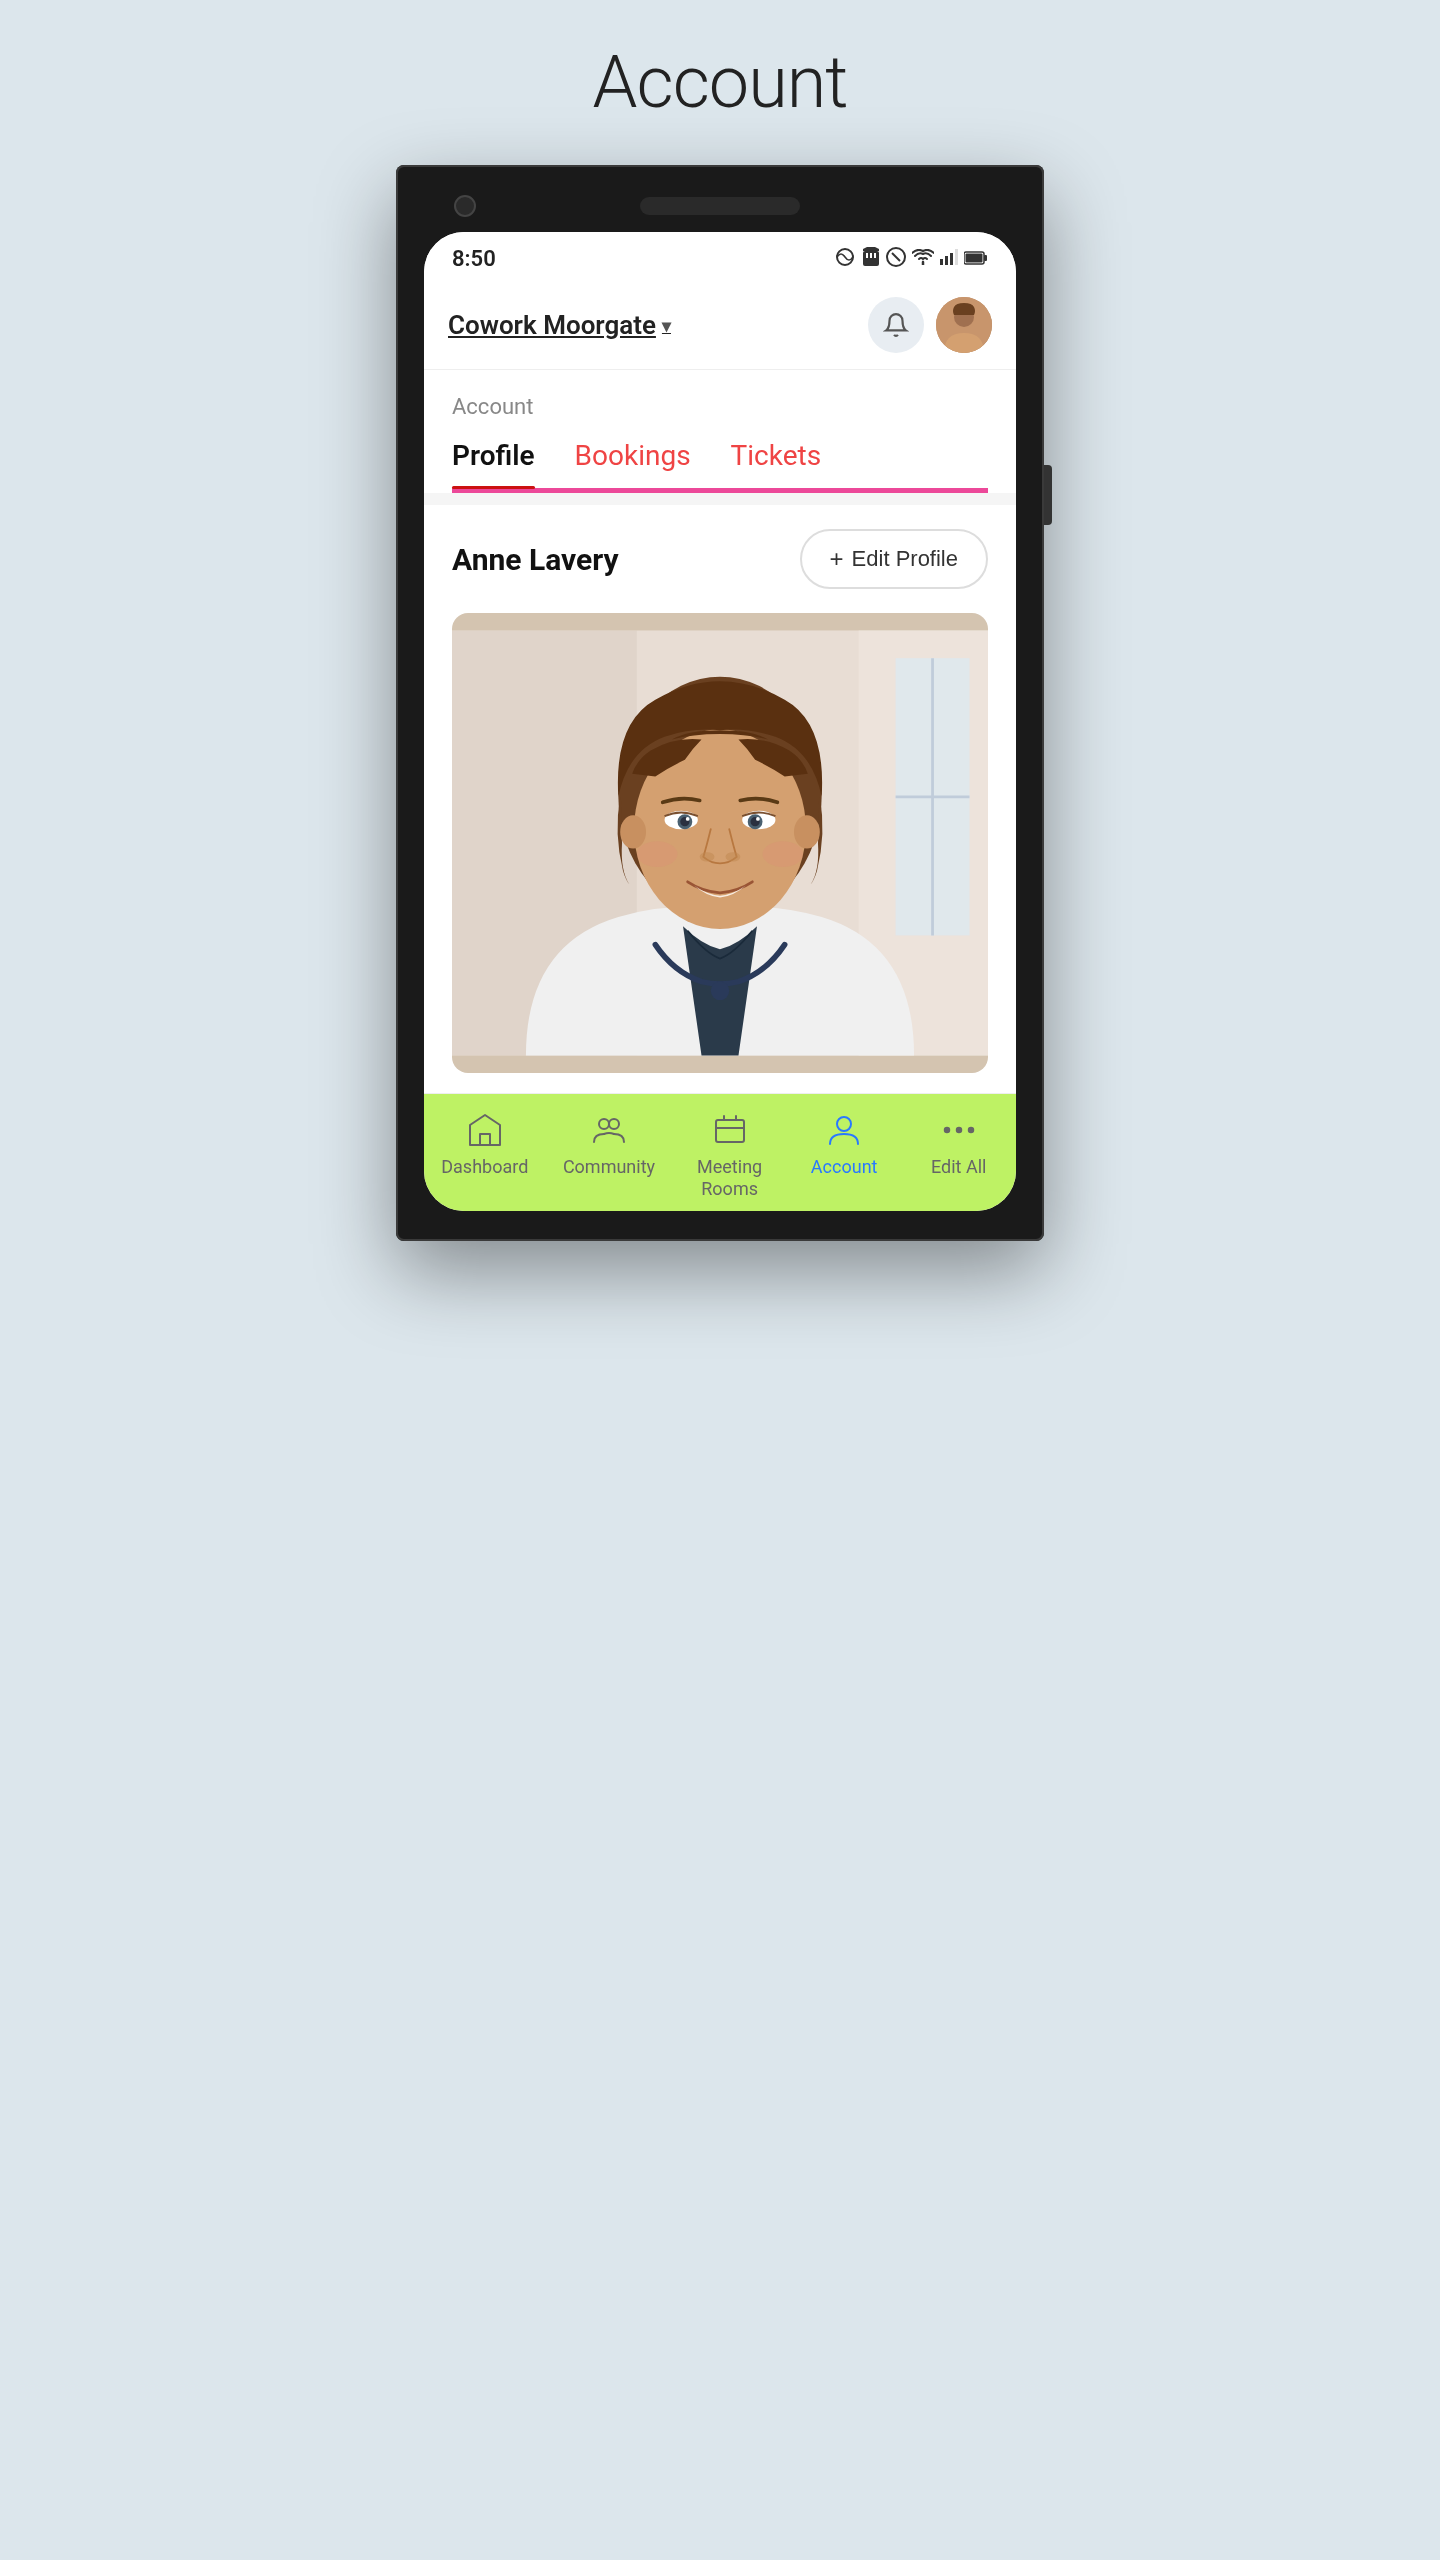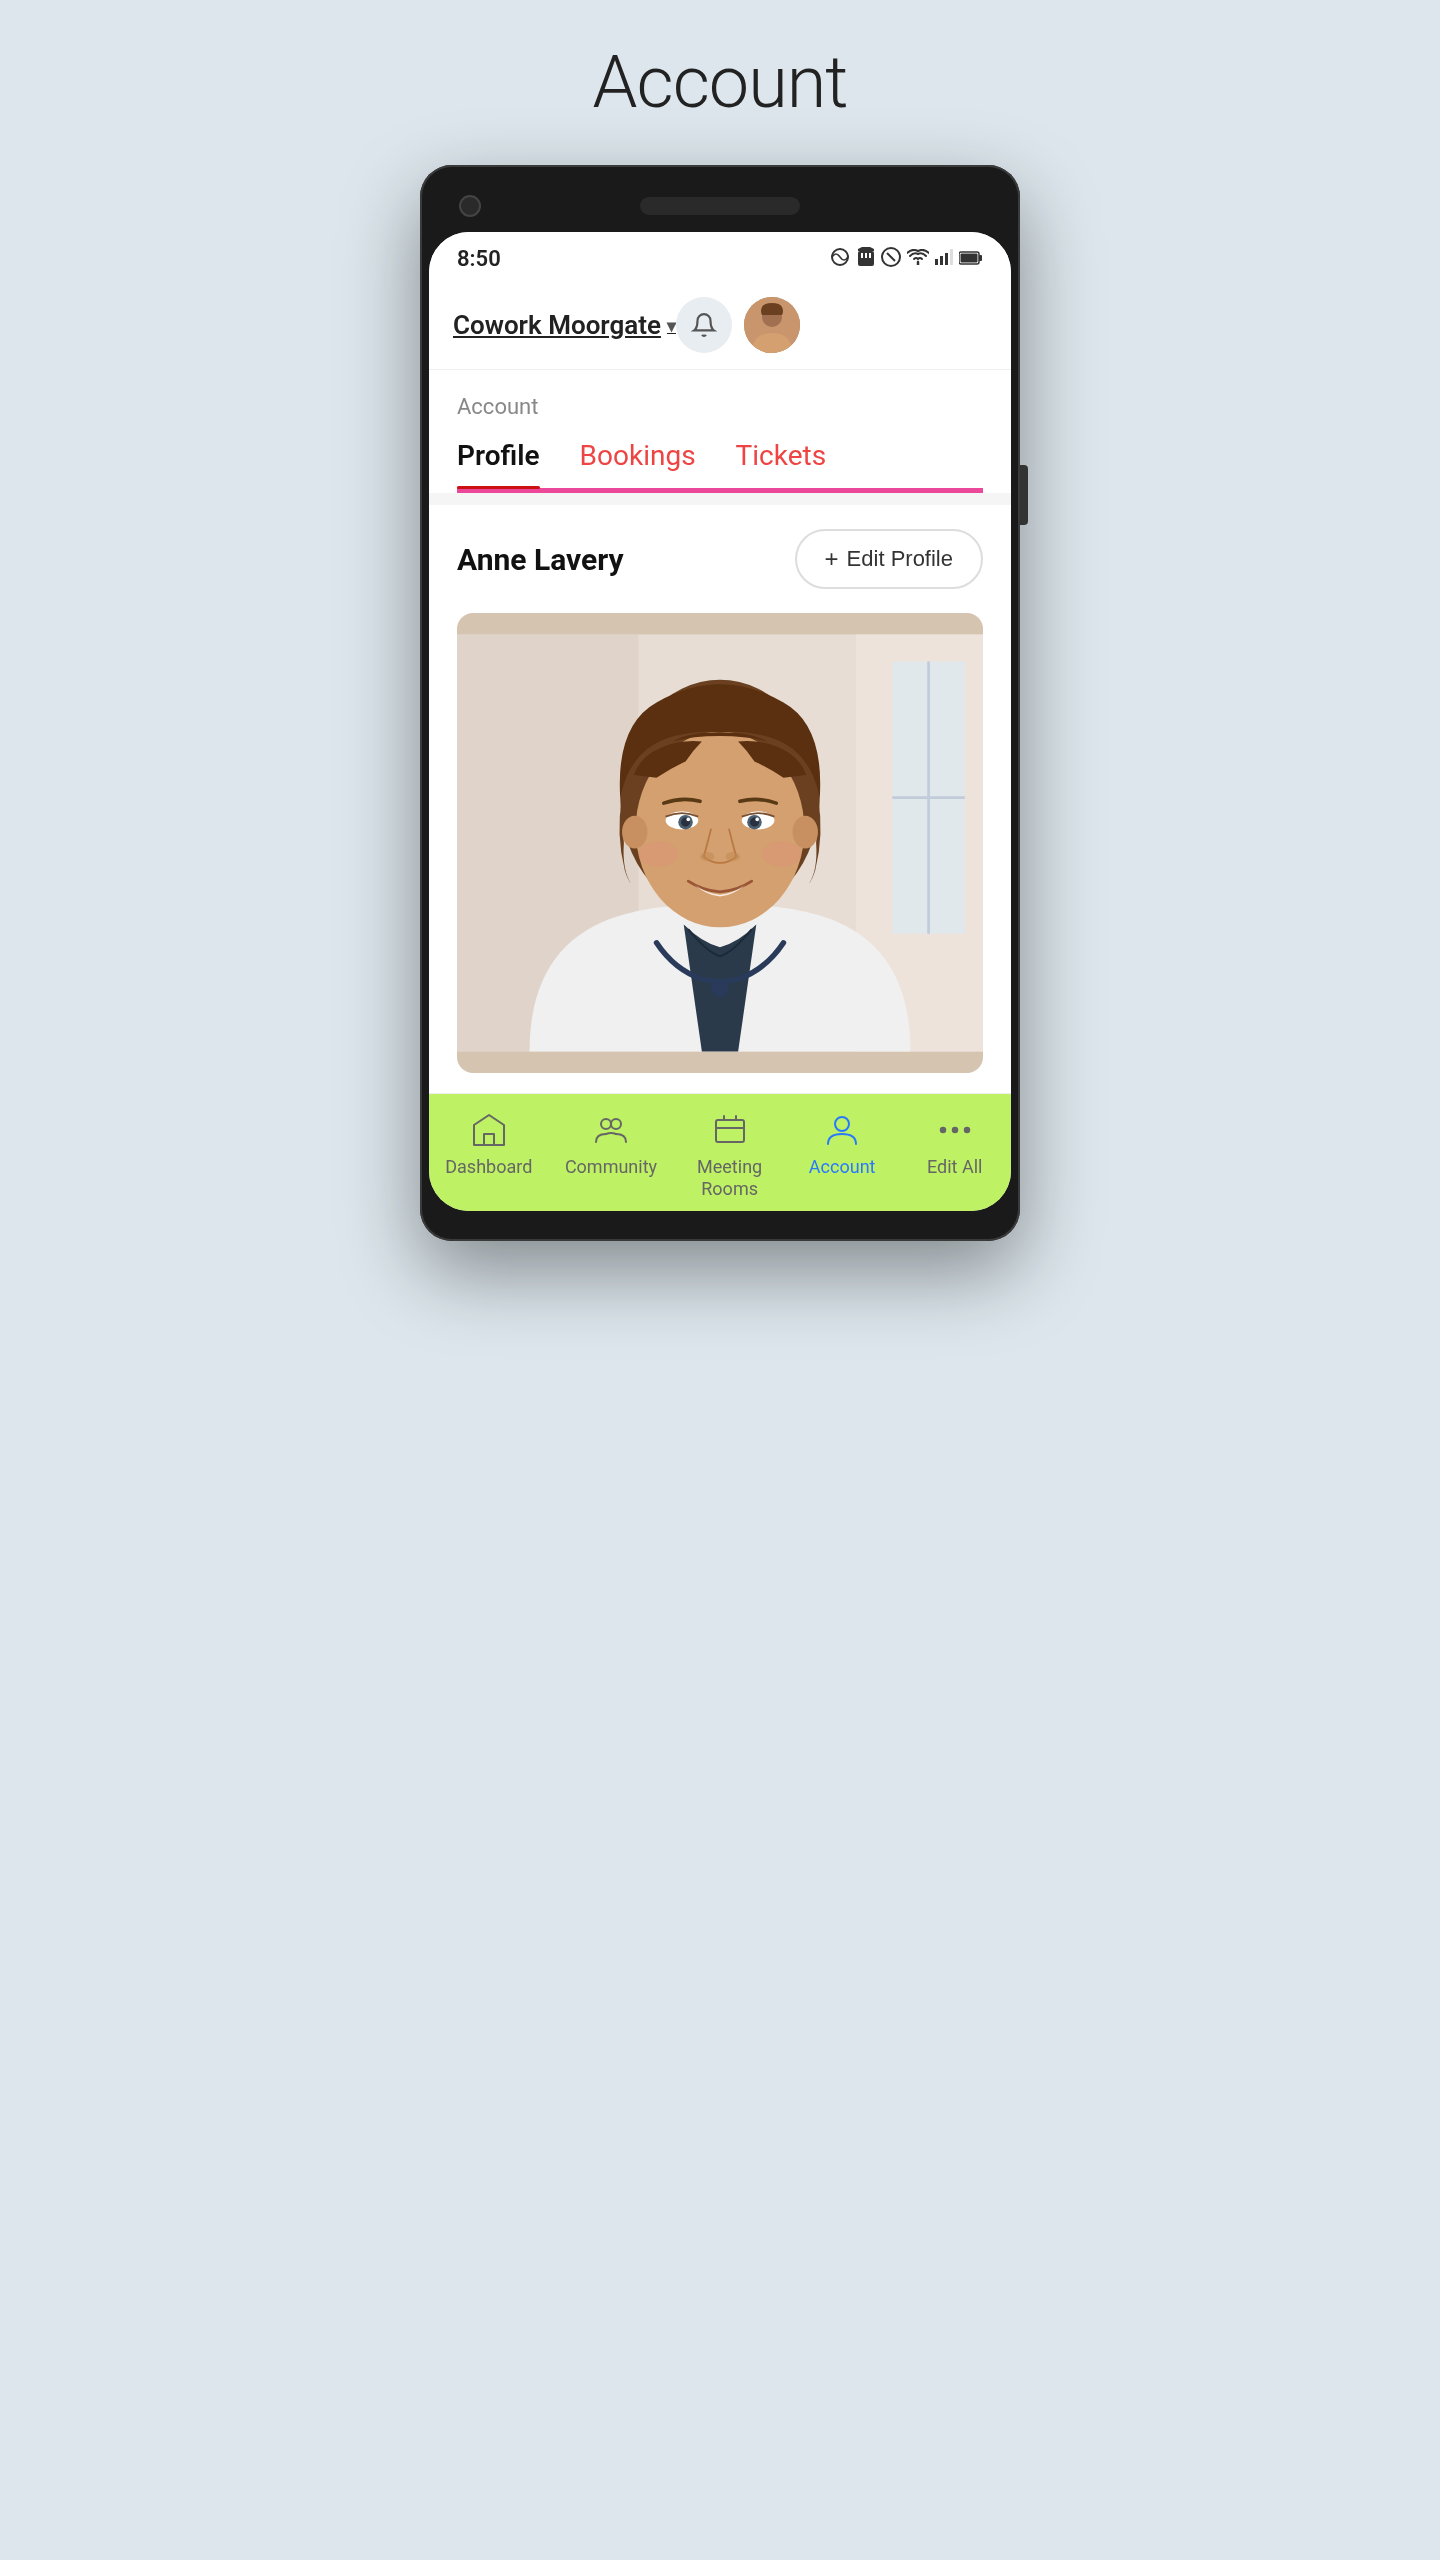--- a/index.html
+++ b/index.html
@@ -17,24 +17,24 @@
     .page-title {
       font-size: 72px;
       font-weight: 300;
       color: #222;
       margin-bottom: 40px;
       letter-spacing: -1px;
     }
 
     
     .phone-frame {
-      width: 600px;
+      width: 648px;
       background: #1a1a1a;
-      border-radius: 32px;
-      padding: 30px 9px;
+      border-radius: 8px;
+      padding: 30px 28px;
       box-shadow: 0 30px 80px rgba(0,0,0,0.4), inset 0 0 0 2px #3a3a3a;
       position: relative;
     }
 
     
     .phone-top {
       display: flex;
       justify-content: space-between;
       align-items: center;
       padding: 0 30px 15px;
@@ -91,20 +91,21 @@
     .status-icon {
       font-size: 18px;
       color: #333;
     }
 
     
     .top-bar {
       background: white;
       display: flex;
       align-items: center;
+      justify-content: space-between;
       padding: 16px 24px 16px;
       border-bottom: 1px solid #eee;
     }
 
     .workspace-name {
       font-size: 26px;
       font-weight: 600;
       color: #222;
       text-decoration: underline;
       display: flex;

